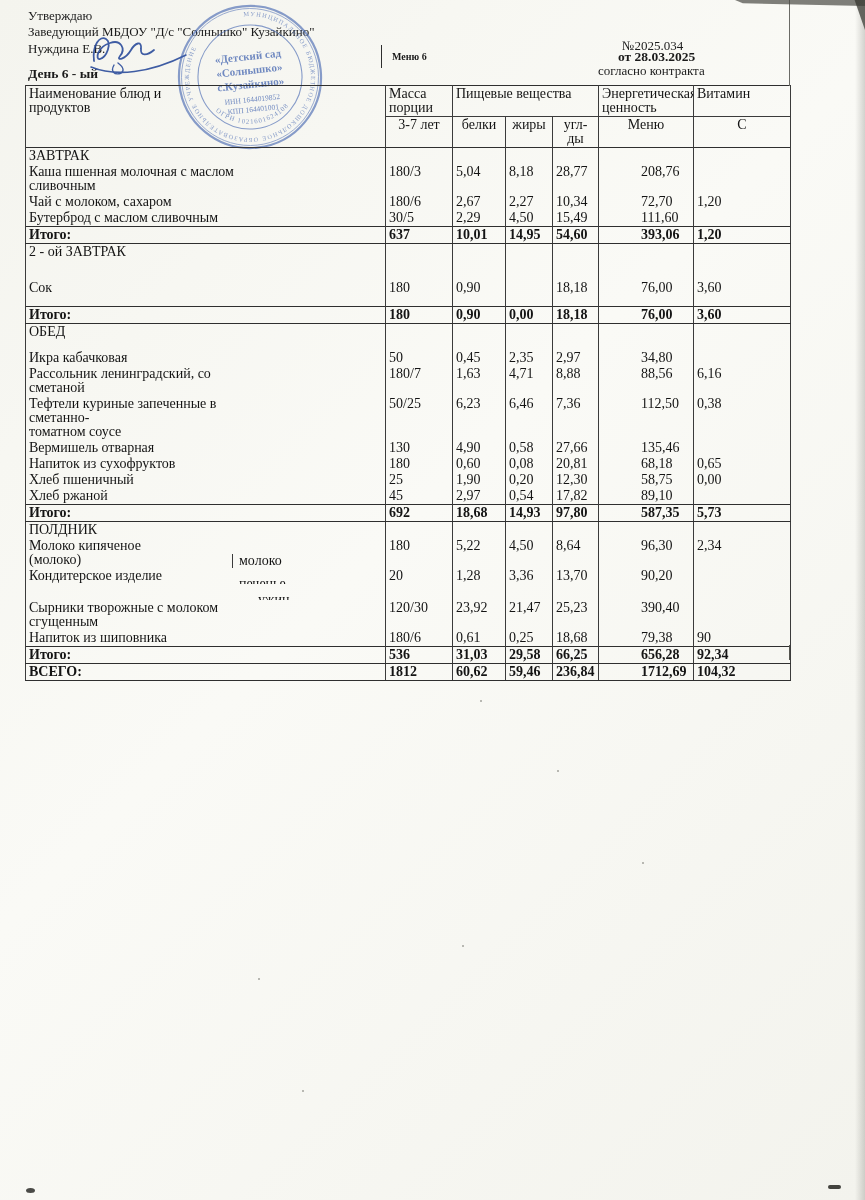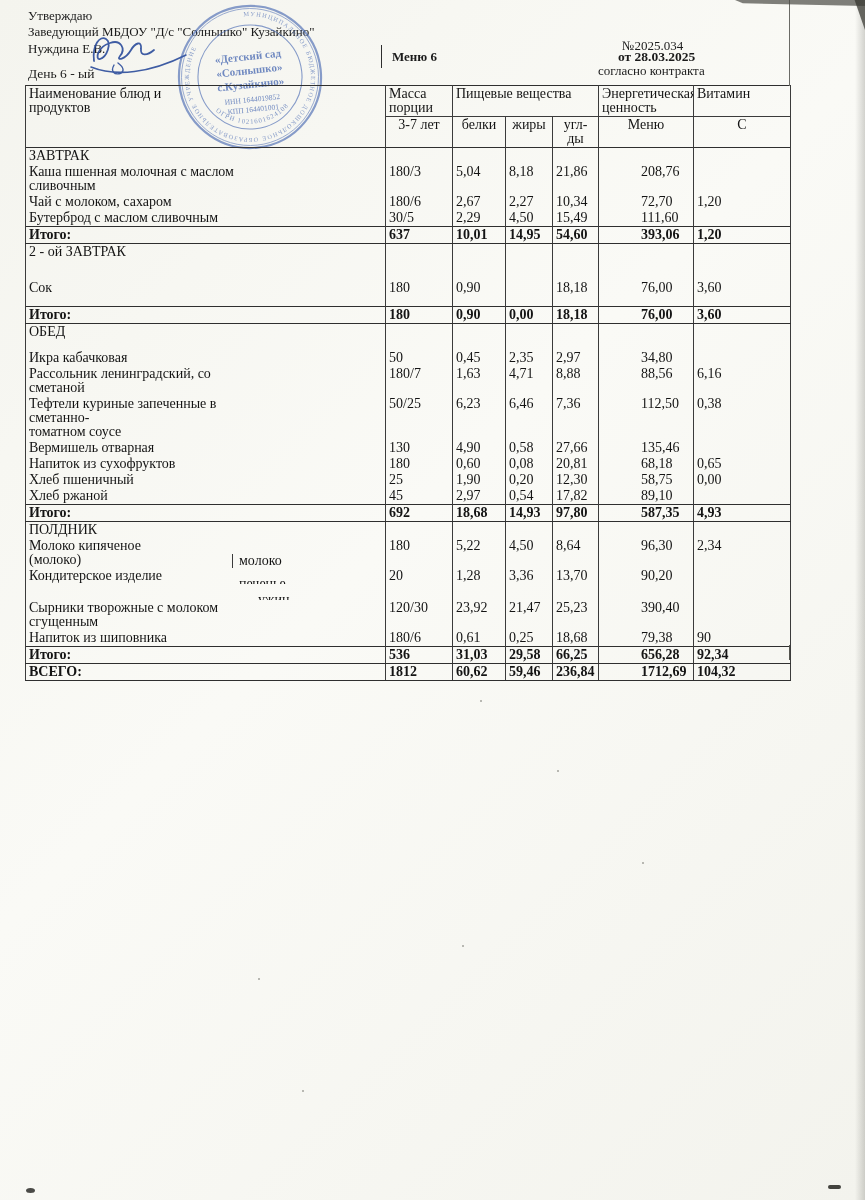--- a/index.html
+++ b/index.html
@@ -15,24 +15,24 @@
     box-shadow: 0 0 6px rgba(0,0,0,.45);
   }
 
   
   .hdr { position:absolute; font-size:13px; line-height:15px; white-space:nowrap; }
   .approve      { left:28px;  top:8px; }
   .org          { left:28px;  top:24px; }
   .head-name    { left:28px;  top:41px; }
   .contract     { left:598px; top:26px;margin-top:37px; }
   .contract-no  { left:622px; top:38px; }
-  .menu-title   { left:392px; top:49px; font-weight:bold; font-size:13px; }
+  .menu-title   { left:392px; top:49px; font-weight:bold; font-size:10px; }
   .menu-vline   { position:absolute; left:381px; top:45px; height:23px; width:0; border-left:1.5px solid #2e2e2e; }
   .menu-date    { left:618px; top:49px; font-weight:bold; font-size:13.5px; }
-  .day-label    { left:28px;  top:66px; font-weight:normal; font-size:13.5px; }
+  .day-label    { left:28px;  top:66px; font-weight:bold; font-size:13.5px; }
 
   
   .signature { position:absolute; left:88px; top:29px; }
 
   
   .stamp { position:absolute; left:175px; top:2px; transform:rotate(-6deg); }
   .stamp text { font-family:"Liberation Serif", serif; }
 
   
   table.menu {
@@ -176,21 +176,21 @@
           <td></td>
           <td></td>
           <td></td>
         </tr>
         <tr class="data-row">
           <td class="name-cell"><span class="dish-name">Каша пшенная молочная с маслом
 сливочным</span></td>
           <td class="num">180/3</td>
           <td class="num">5,04</td>
           <td class="num">8,18</td>
-          <td class="num">21,86</td>
+          <td class="num">28,77</td>
           <td class="num">208,76</td>
           <td class="num"></td>
         </tr>
         <tr class="data-row">
           <td class="name-cell"><span class="dish-name">Чай с молоком, сахаром</span></td>
           <td class="num">180/6</td>
           <td class="num">2,67</td>
           <td class="num">2,27</td>
           <td class="num">10,34</td>
           <td class="num">72,70</td>
@@ -333,21 +333,21 @@
           <td class="num">89,10</td>
           <td class="num"></td>
         </tr>
         <tr class="total-row">
           <td class="total-label">Итого:</td>
           <td class="num">692</td>
           <td class="num">18,68</td>
           <td class="num">14,93</td>
           <td class="num">97,80</td>
           <td class="num">587,35</td>
-          <td class="num">4,93</td>
+          <td class="num">5,73</td>
         </tr>
         <tr class="section-row">
           <td class="section-title">ПОЛДНИК</td>
           <td></td>
           <td></td>
           <td></td>
           <td></td>
           <td></td>
           <td></td>
         </tr>

